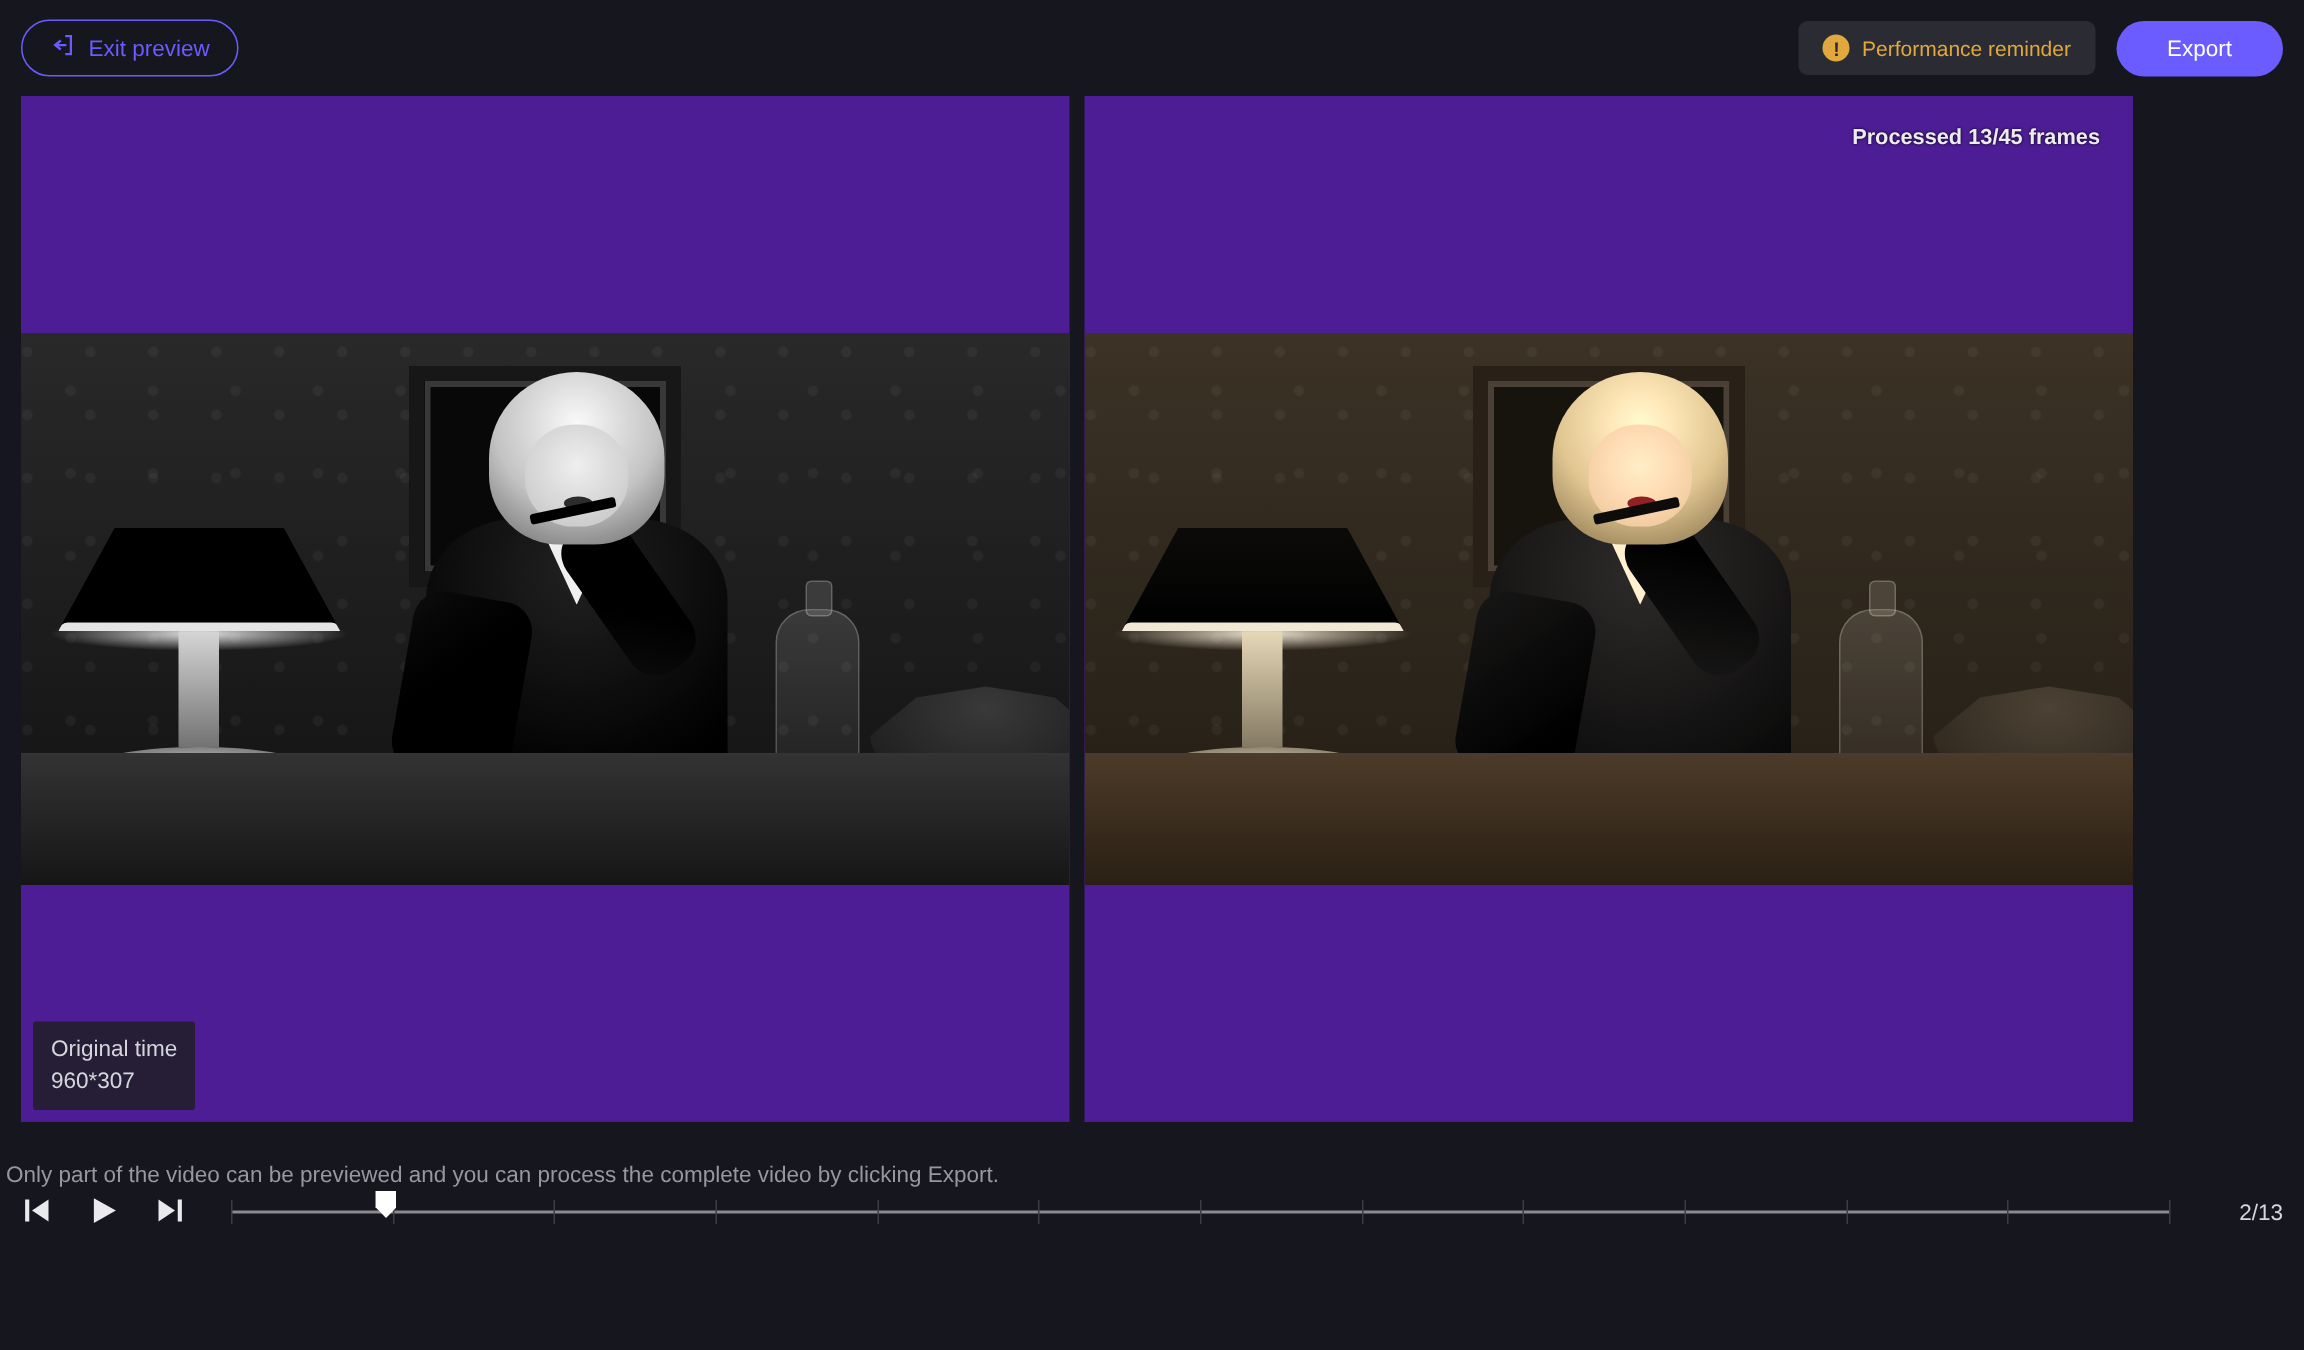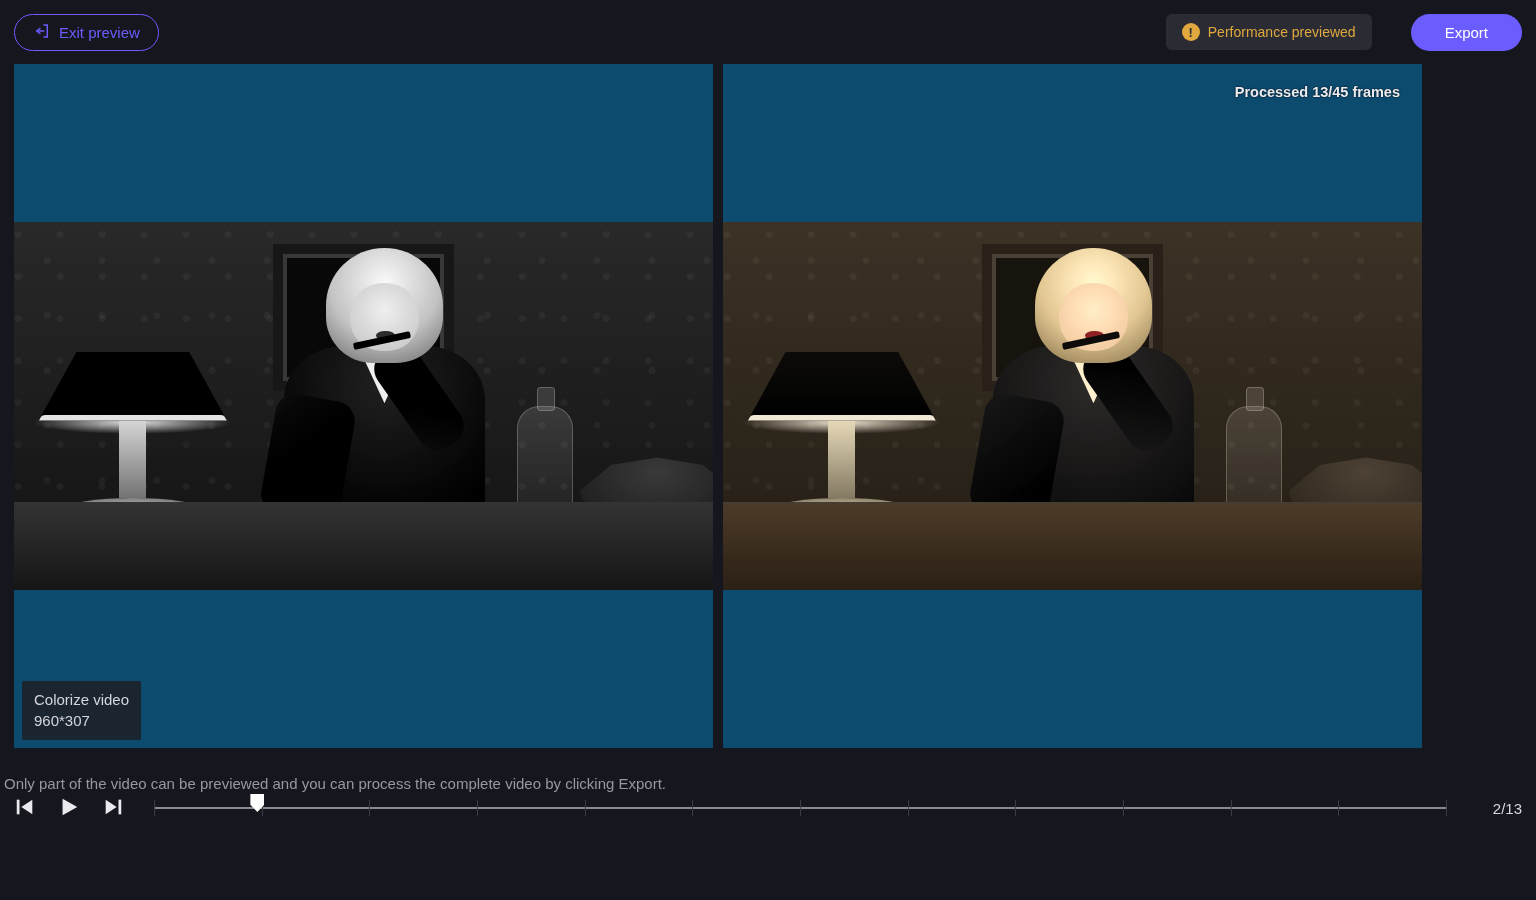--- a/index.html
+++ b/index.html
@@ -9,31 +9,31 @@
     --purple:#6a5cff;
     --txt:#d5d6dc;
     --muted:#8e8f9a;
     --gold:#e0a83e;
     --tick:#3a3c46;
   }
   *{box-sizing:border-box;margin:0;padding:0;font-family:"Segoe UI",Arial,sans-serif;}
   body{background:var(--bg);color:var(--txt);width:1536px;height:900px;overflow:hidden;position:relative;}
 
   
-  .topbar{position:absolute;left:0;top:0;width:100%;height:64px;display:flex;align-items:center;padding:0 14px;gap:25px;}
+  .topbar{position:absolute;left:0;top:0;width:100%;height:64px;display:flex;align-items:center;padding:0 14px;}
   .exit-btn{display:flex;align-items:center;gap:8px;color:var(--purple);border:1.5px solid var(--purple);border-radius:22px;padding:7px 18px;font-size:15px;background:transparent;cursor:pointer;}
   .exit-btn svg{width:18px;height:18px;fill:none;stroke:var(--purple);stroke-width:2;}
   .spacer{flex:1;}
   .perf-btn{display:flex;align-items:center;gap:8px;background:#2a2b33;border:none;border-radius:6px;padding:9px 16px;font-size:14px;color:var(--gold);cursor:pointer;margin-right:14px;}
   .perf-btn .circ{width:18px;height:18px;border-radius:9px;background:var(--gold);color:#2a2b33;font-weight:bold;font-size:13px;display:flex;align-items:center;justify-content:center;}
   .export-btn{background:var(--purple);border:none;color:#fff;font-size:15px;border-radius:22px;padding:10px 34px;cursor:pointer;}
 
   
   .previews{position:absolute;left:14px;right:114px;top:64px;bottom:152px;display:flex;gap:10px;}
-  .pane{flex:1;background:#0c4a6e;position:relative;display:flex;align-items:center;justify-content:center;overflow:hidden;}
+  .pane{flex:1;background:#4c1d95;position:relative;display:flex;align-items:center;justify-content:center;overflow:hidden;}
   .pane .label{position:absolute;left:8px;bottom:8px;background:rgba(30,30,38,.85);padding:8px 12px;font-size:15px;line-height:1.45;border-radius:2px;}
   .status{position:absolute;right:22px;top:18px;font-size:14.5px;font-weight:600;text-align:right;line-height:1.5;color:#ececf0;text-shadow:0 0 2px #000;}
 
   
   .frame{width:100%;aspect-ratio:960/506;position:relative;overflow:hidden;}
   .bw .frame{filter:grayscale(1) contrast(1.15);}
   .color .frame{filter:sepia(.25) saturate(1.15) contrast(1.05);}
   
   .wall{position:absolute;inset:0;
     background:
@@ -114,21 +114,21 @@
           <path d="M14 4h5v16h-5"></path>
           <path d="M10 8l-5 4 5 4"></path>
           <path d="M5 12h10"></path>
         </svg>
     </span>
     <span>Exit preview</span>
   </button>
   <div class="spacer"></div>
   <button class="perf-btn">
     <span class="circ">!</span>
-    <span>Performance previewed</span>
+    <span>Performance reminder</span>
   </button>
   <button class="export-btn">
     <span>Export</span>
   </button>
 </div>
 
 <div class="previews">
 
   <div class="pane bw">
     <div class="frame">
@@ -148,21 +148,21 @@
         <div class="hair"></div>
           <div class="face"></div>
           <div class="lips"></div>
         <div class="holder"></div>
       </div>
       <div class="decanter"></div>
       <div class="hat"></div>
       <div class="table"></div>
     </div>
     <div class="label">
-      <div>Colorize video</div>
+      <div>Original time</div>
       <div>960*307</div>
     </div>
   </div>
 
   <div class="pane color">
     <div class="status">
       <div>Processed 13/45 frames</div>
     </div>
     <div class="frame">
       <div class="wall"></div>

